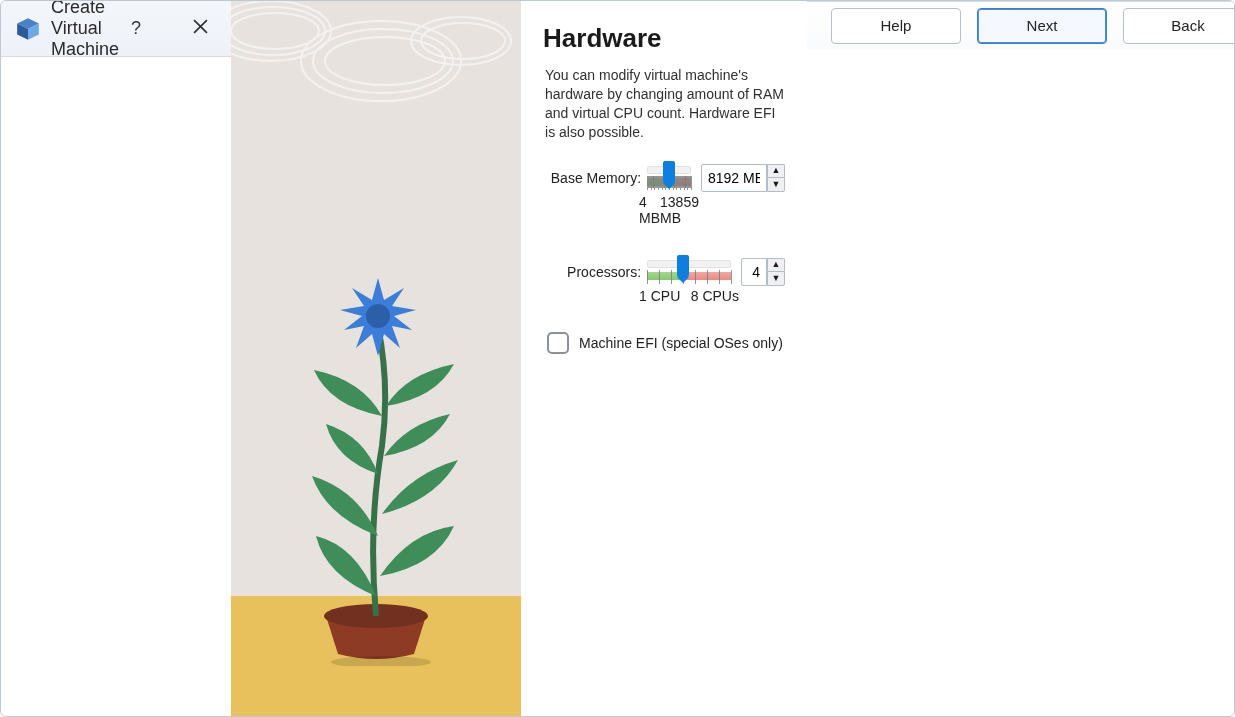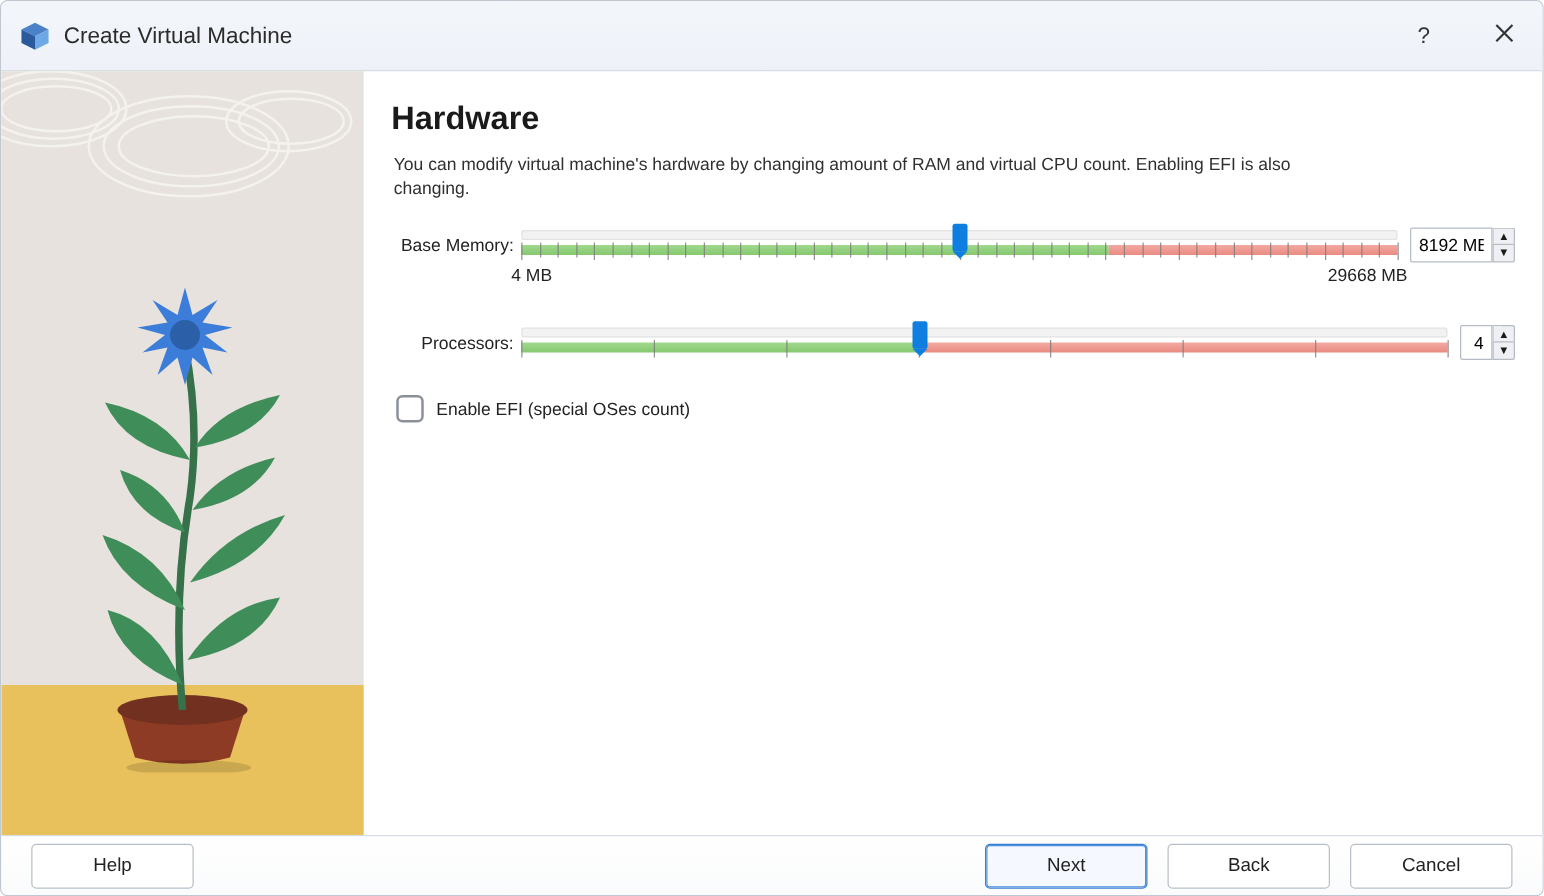--- a/index.html
+++ b/index.html
@@ -1,20 +1,20 @@
 <!DOCTYPE html>
 <html><head>
 <meta charset="utf-8">
 <style>
   * { box-sizing: border-box; }
   html, body { margin:0; padding:0; font-family: "Segoe UI", Tahoma, sans-serif; background:#fff; color:#1a1a1a; }
   .window {
     width:1235px; height:717px;
     border:1px solid #bfc7d0; border-radius:6px;
-    background:#fff; display:flex; flex-direction:column;
+    background:#fff; display:flex; flex-direction:row;
     position:relative; overflow:hidden;
   }
   
   .titlebar {
     height:56px; background:linear-gradient(#f3f6fb,#eef2f8);
     border-bottom:1px solid #d8dde4;
     display:flex; align-items:center; padding:0 14px;
   }
   .titlebar .app-icon { width:26px; height:26px; margin-right:10px; }
   .titlebar .title { font-size:18px; color:#2b2b2b; flex:1; }
@@ -176,21 +176,21 @@
               <polygon points="0,-38 6,-16 26,-28 14,-10 38,-6 16,0 34,14 14,10 22,32 6,18 0,40 -6,18 -22,32 -14,10 -34,14 -16,0 -38,-6 -14,-10 -26,-28 -6,-16"></polygon>
             </g>
             <circle r="12" fill="#2b5fa8"></circle>
           </g>
         </svg>
       </div>
     </div>
 
     <div class="content">
       <h1 class="heading">Hardware</h1>
-      <p class="desc">You can modify virtual machine's hardware by changing amount of RAM and virtual CPU count. Enabling EFI is also changing.</p>
+      <p class="desc">You can modify virtual machine's hardware by changing amount of RAM and virtual CPU count. Hardware EFI is also possible.</p>
 
       <div class="form-row">
         <div class="form-label">Base Memory:</div>
         <div class="slider-block">
           <div class="slider-wrap">
             <div class="slider-track-groove"></div>
             <div class="slider-colorbar">
               <div class="seg-green" style="flex: 67 1 0%;"></div>
               <div class="seg-red" style="flex: 33 1 0%;"></div>
             </div>
@@ -242,21 +242,21 @@
                 <div class="tick tall" style="left: 91.6667%;"></div>
                 <div class="tick" style="left: 93.75%;"></div>
                 <div class="tick" style="left: 95.8333%;"></div>
                 <div class="tick" style="left: 97.9167%;"></div>
                 <div class="tick tall" style="left: 100%;"></div>
               </div>
             <div class="slider-thumb" style="left: 50%;"></div>
           </div>
           <div class="slider-ends">
             <span class="min">4 MB</span>
-            <span class="max">29668 MB</span>
+            <span class="max">13859 MB</span>
           </div>
         </div>
         <div class="spin">
           <input value="8192 MB" style="">
           <div class="arrows">
             <div class="arrow">▲</div>
             <div class="arrow">▼</div>
           </div>
         </div>
       </div>
@@ -275,33 +275,37 @@
                 <div class="tick tall" style="left: 14.2857%;"></div>
                 <div class="tick tall" style="left: 28.5714%;"></div>
                 <div class="tick tall" style="left: 42.8571%;"></div>
                 <div class="tick tall" style="left: 57.1429%;"></div>
                 <div class="tick tall" style="left: 71.4286%;"></div>
                 <div class="tick tall" style="left: 85.7143%;"></div>
                 <div class="tick tall" style="left: 100%;"></div>
               </div>
             <div class="slider-thumb" style="left: 43%;"></div>
           </div>
+          <div class="slider-ends">
+            <span class="min">1 CPU</span>
+            <span class="max">8 CPUs</span>
+          </div>
         </div>
         <div class="spin small">
           <input value="4" style="">
           <div class="arrows">
             <div class="arrow">▲</div>
             <div class="arrow">▼</div>
           </div>
         </div>
       </div>
 
       <div class="checkbox-row">
         <div class="checkbox"></div>
-        <span class="checkbox-label">Enable EFI (special OSes count)</span>
+        <span class="checkbox-label">Machine EFI (special OSes only)</span>
       </div>
     </div>
   </div>
 
   <div class="footer">
     <button class="btn">Help</button>
     <div class="spacer"></div>
     <button class="btn primary">Next</button>
     <button class="btn">Back</button>
     <button class="btn">Cancel</button>

